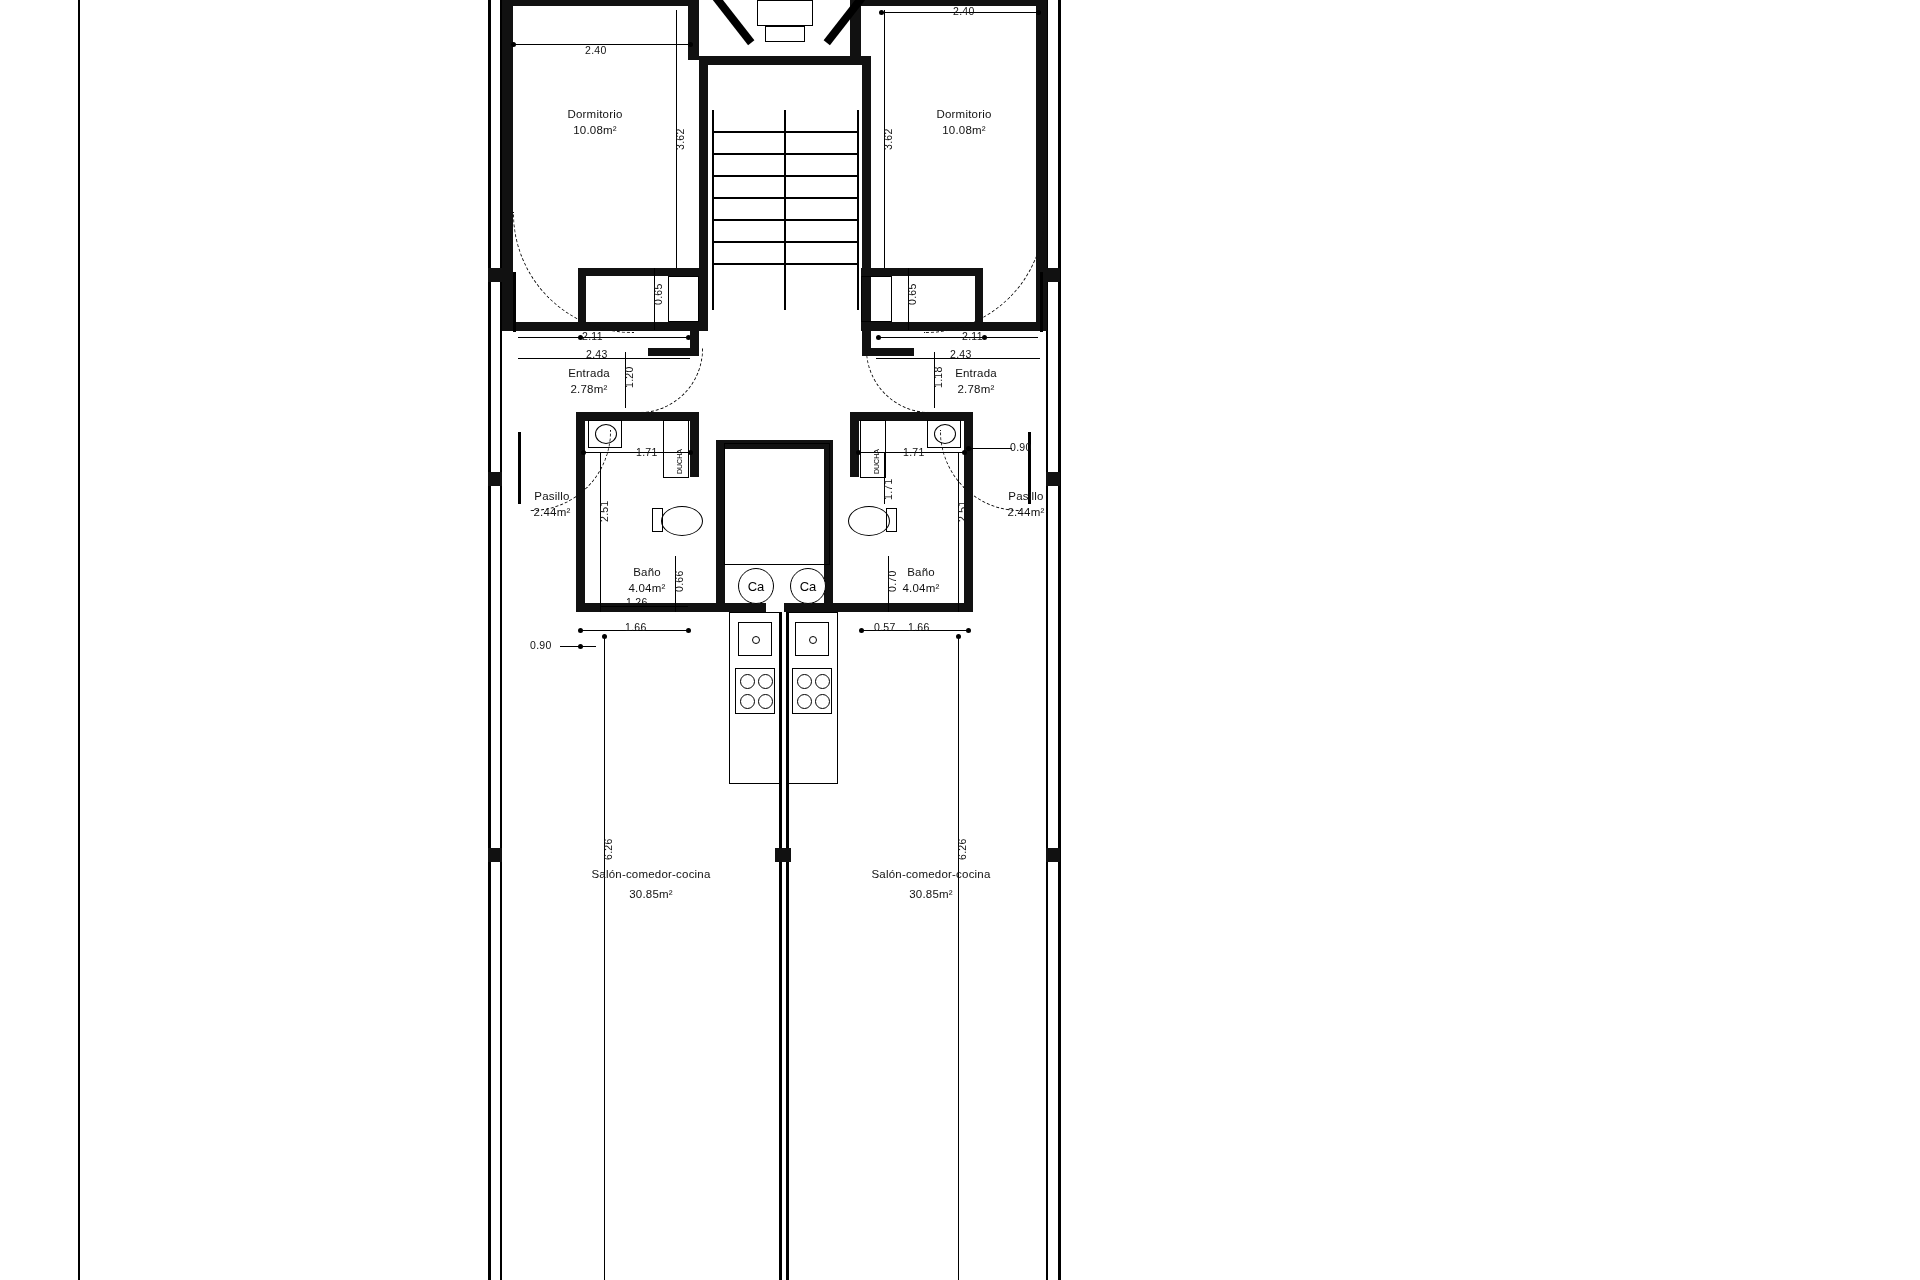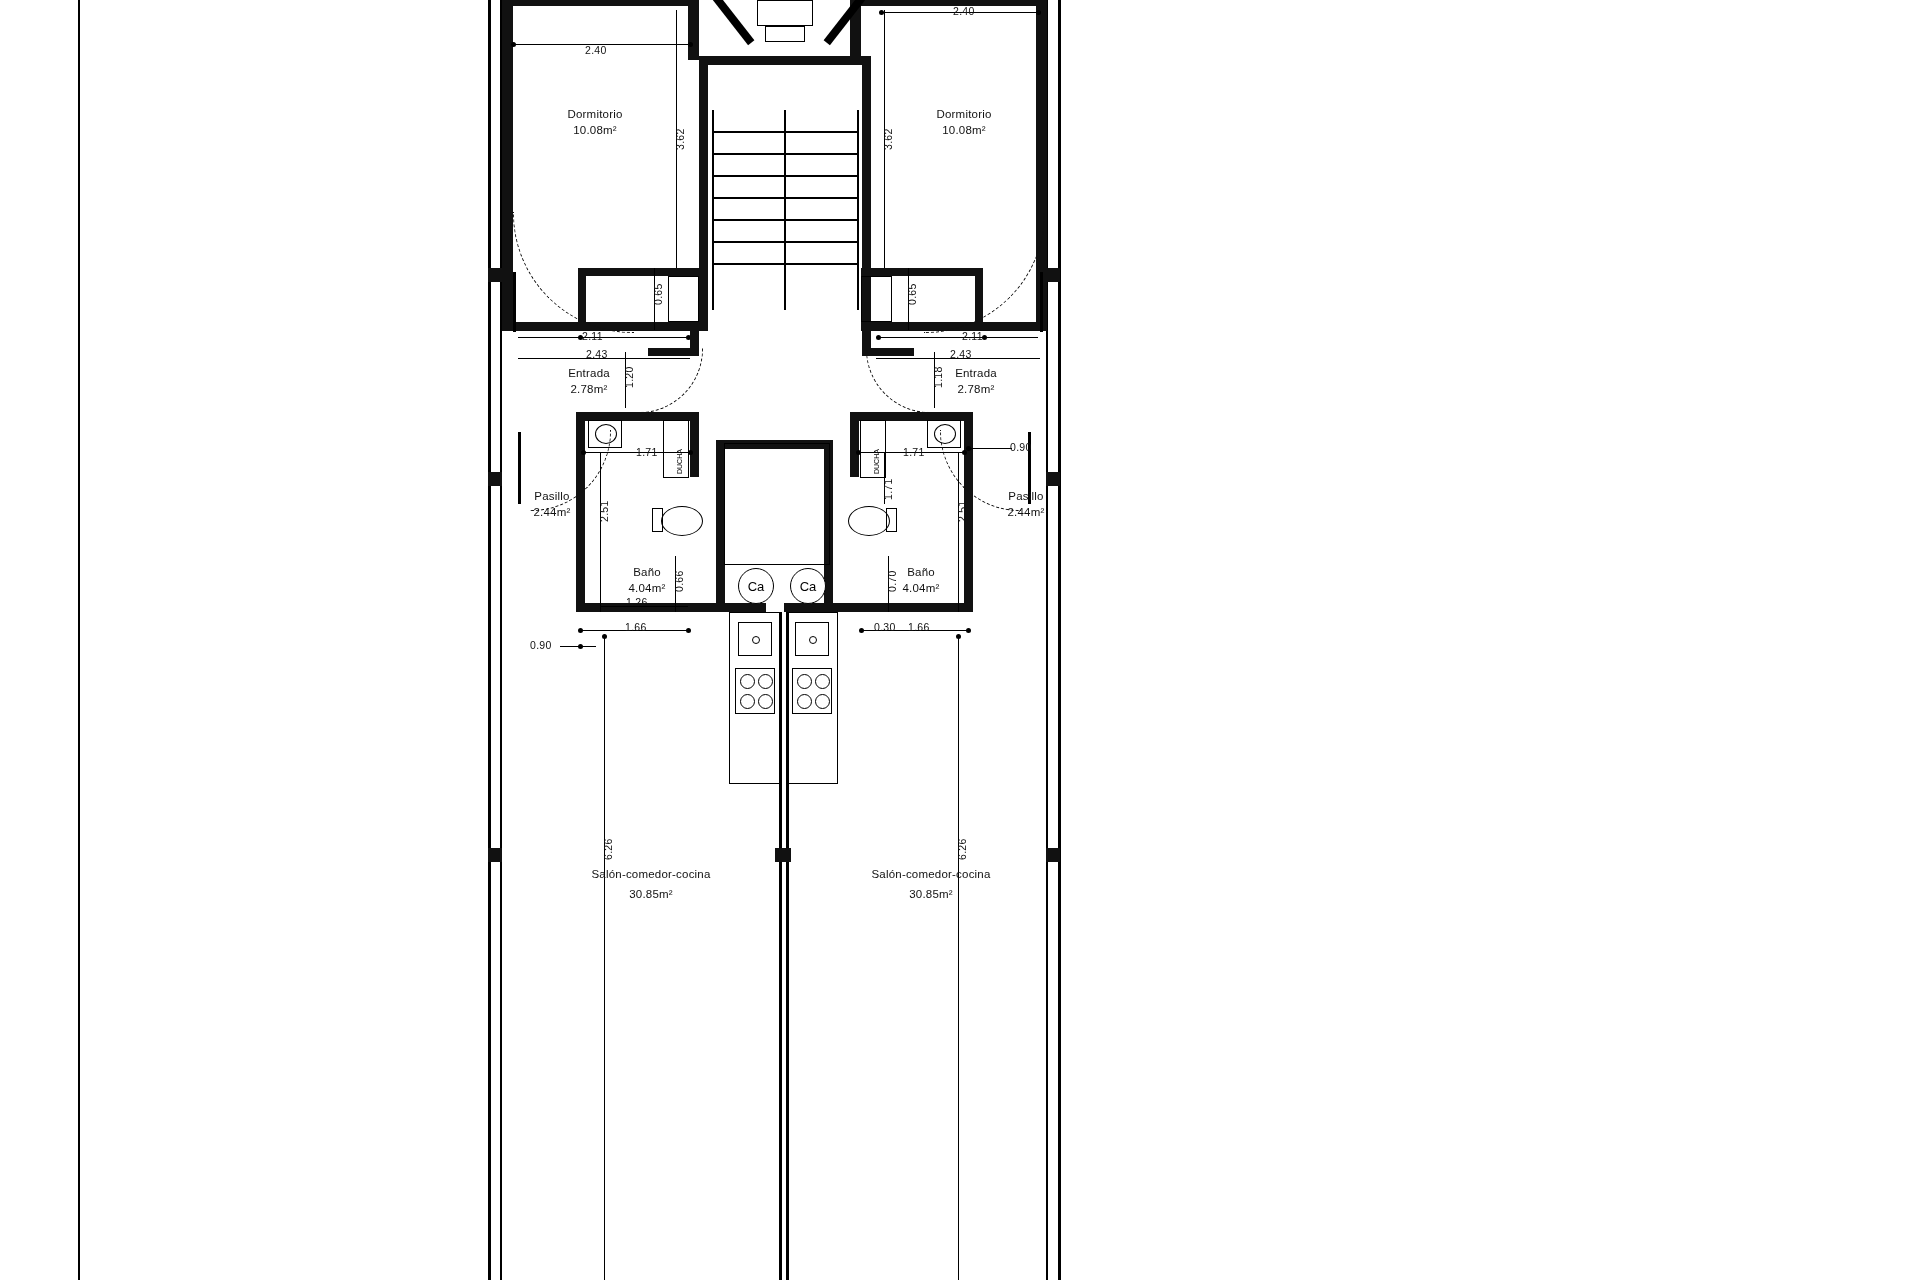--- a/index.html
+++ b/index.html
@@ -306,21 +306,21 @@
 
   <div class="ln" style="left:580px; top:630px; width:108px; height:1px;"></div>
   <div class="dot" style="left:578px; top:628px;"></div>
   <div class="dot" style="left:686px; top:628px;"></div>
   <div class="dim" style="left:625px; top:621px;">1.66</div>
 
   <div class="ln" style="left:861px; top:630px; width:108px; height:1px;"></div>
   <div class="dot" style="left:859px; top:628px;"></div>
   <div class="dot" style="left:966px; top:628px;"></div>
   <div class="dim" style="left:908px; top:621px;">1.66</div>
-  <div class="dim" style="left:874px; top:621px;">0.30</div>
+  <div class="dim" style="left:874px; top:621px;">0.57</div>
 
   <div class="ln" style="left:968px; top:448px; width:44px; height:1px;"></div>
   <div class="dot" style="left:966px; top:446px;"></div>
   <div class="dim" style="left:1010px; top:441px;">0.90</div>
 
   <div class="ln" style="left:560px; top:646px; width:36px; height:1px;"></div>
   <div class="dot" style="left:578px; top:644px;"></div>
   <div class="dim" style="left:530px; top:639px;">0.90</div>
 
   <div class="hollow" style="left:729px; top:612px; width:52px; height:172px;"></div>

